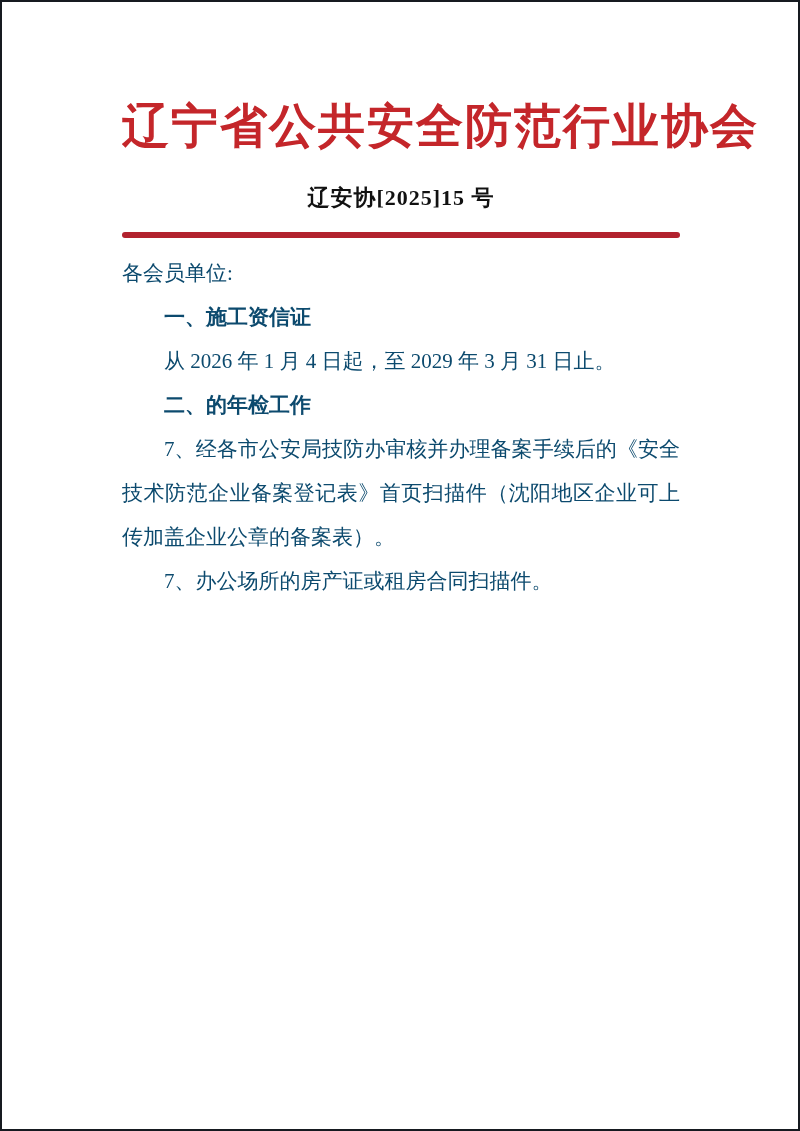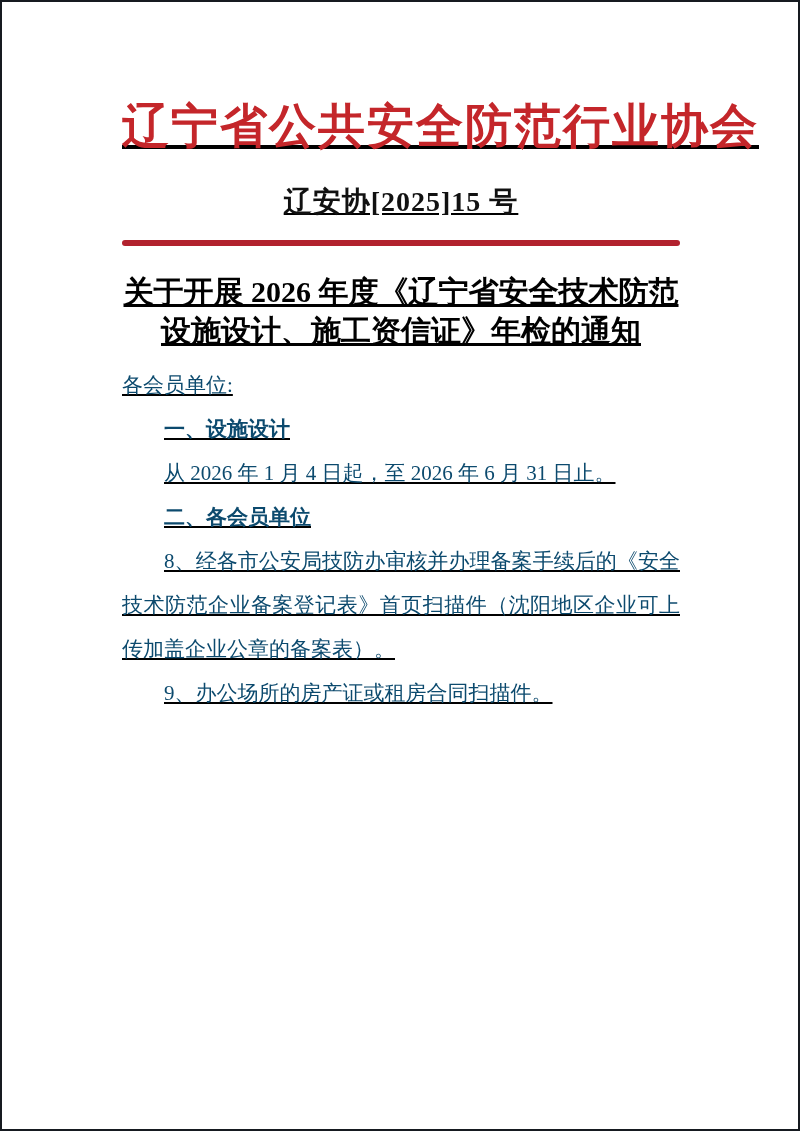--- a/index.html
+++ b/index.html
@@ -10,34 +10,33 @@
   }
   .page {
     position: relative;
     box-sizing: border-box;
     width: 800px;
     height: 1131px;
     background: #ffffff;
     border: 2px solid #161a20;
     padding: 94px 118px 0 120px;
     overflow: hidden;
-    text-decoration: underline;
   }
   .org-title {
     text-align: center;
     font-size: 47px;
     font-weight: bold;
     color: #c4262a;
     letter-spacing: 2px;
     line-height: 1.3;
     white-space: nowrap;
   }
   .doc-number {
     text-align: center;
-    font-size: 28px;
+    font-size: 22px;
     font-weight: bold;
     color: #111111;
     margin-top: 26px;
     letter-spacing: 1px;
   }
   .red-rule {
     height: 6px;
     width: 100%;
     background: #b2222e;
     border-radius: 3px;
@@ -74,26 +73,22 @@
 </head>
 <body>
 
 <div class="page">
   <div class="org-title">辽宁省公共安全防范行业协会</div>
 
   <div class="doc-number">辽安协[2025]15 号</div>
 
   <div class="red-rule"></div>
 
-  <h1 class="doc-title">
-    <span class="tline">关于开展 2026 年度《辽宁省安全技术防范</span>
-    <span class="tline">设施设计、施工资信证》年检的通知</span>
-  </h1>
 
   <div class="doc-body" id="doc-body">
       <p class="">各会员单位:</p>
-      <p class="indent bold">一、设施设计</p>
-      <p class="indent">从 2026 年 1 月 4 日起，至 2026 年 6 月 31 日止。</p>
-      <p class="indent bold">二、各会员单位</p>
-      <p class="indent">8、经各市公安局技防办审核并办理备案手续后的《安全技术防范企业备案登记表》首页扫描件（沈阳地区企业可上传加盖企业公章的备案表）。</p>
-      <p class="indent">9、办公场所的房产证或租房合同扫描件。</p>
+      <p class="indent bold">一、施工资信证</p>
+      <p class="indent">从 2026 年 1 月 4 日起，至 2029 年 3 月 31 日止。</p>
+      <p class="indent bold">二、的年检工作</p>
+      <p class="indent">7、经各市公安局技防办审核并办理备案手续后的《安全技术防范企业备案登记表》首页扫描件（沈阳地区企业可上传加盖企业公章的备案表）。</p>
+      <p class="indent">7、办公场所的房产证或租房合同扫描件。</p>
     </div>
 </div>
 
 </body></html>

